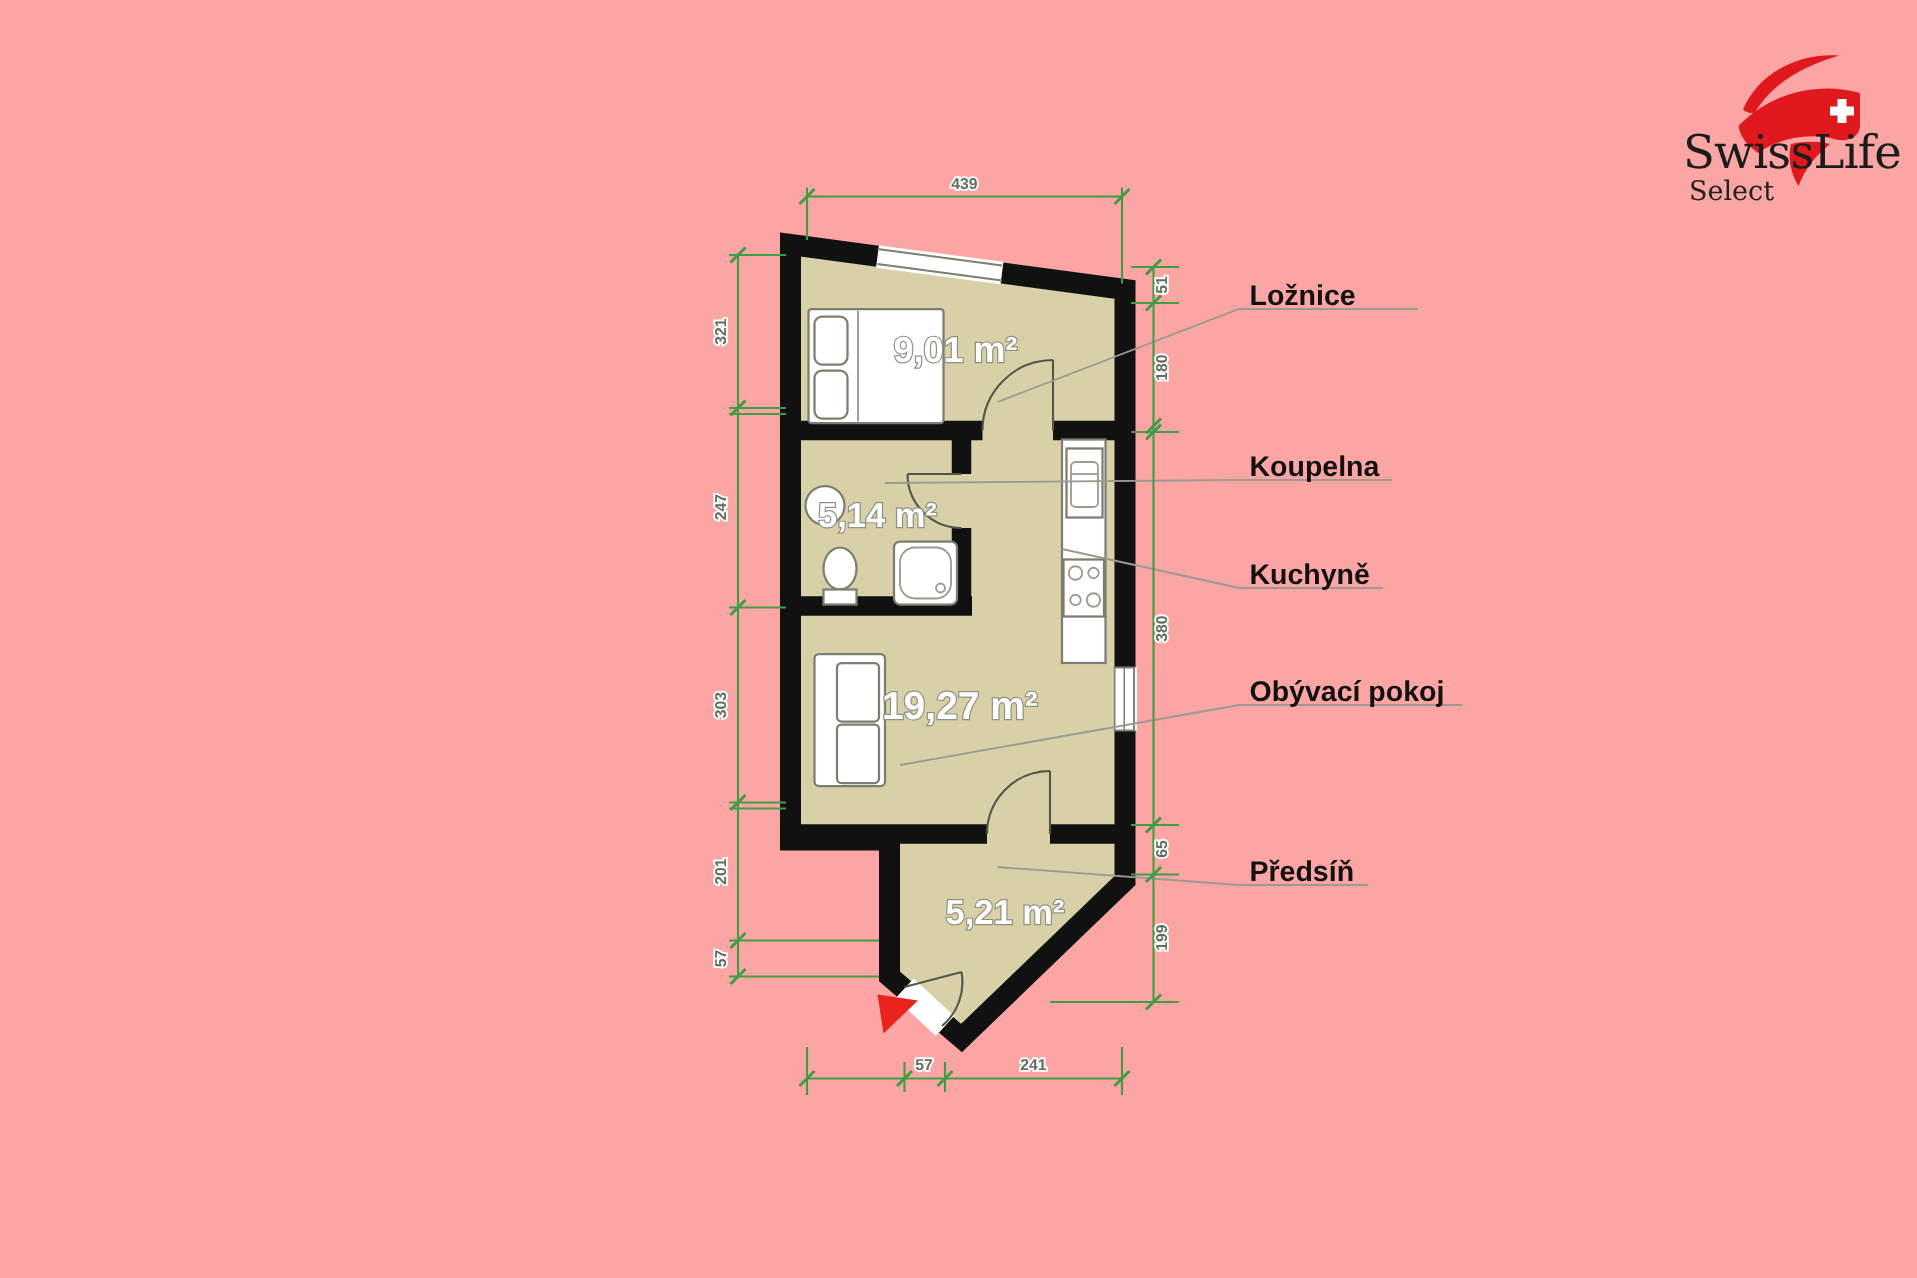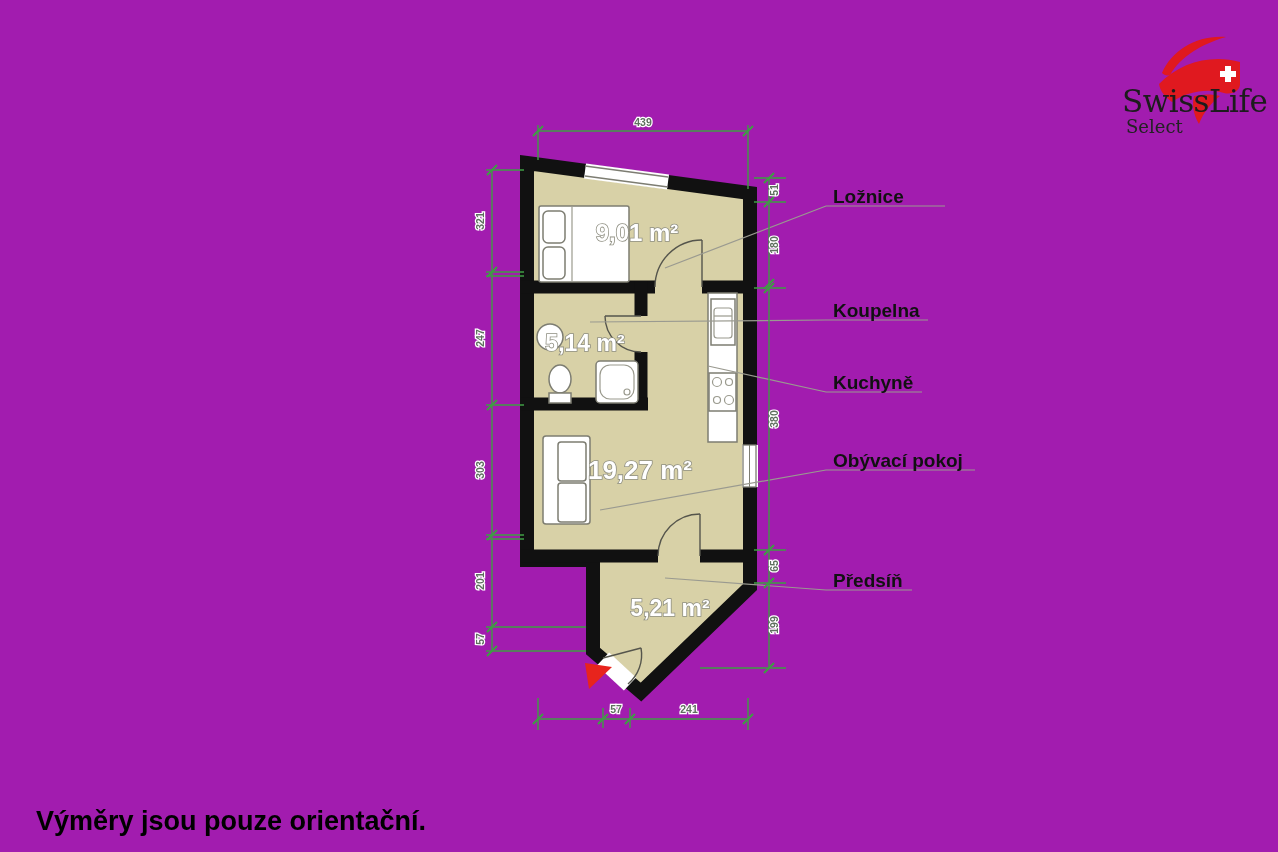--- a/index.html
+++ b/index.html
@@ -1,17 +1,17 @@
 <!DOCTYPE html>
 <html><head>
 <meta charset="utf-8">
 <style>
   html,body{margin:0;padding:0;background:#fff;}
   #stage{
-    position:relative;width:1278px;height:852px;background:#a21caf;
+    position:relative;width:1278px;height:852px;background:#fca5a5;
     font-family:"Liberation Sans", sans-serif;overflow:hidden;
   }
   svg text{user-select:none;}
   .room-name{font-family:"Liberation Sans",sans-serif;font-size:19px;font-weight:bold;fill:#111;}
   .area-label{font-family:"Liberation Sans",sans-serif;font-weight:bold;fill:#ffffff;
     paint-order:stroke;stroke:#8f8f82;stroke-width:1.6px;}
   .dim-label{font-family:"Liberation Sans",sans-serif;font-size:10.5px;font-weight:bold;fill:#5f6f5f;
     paint-order:stroke;stroke:#ffffff;stroke-width:2.4px;}
   .dim{stroke:#3f9d44;stroke-width:1.4;fill:none;}
   .dim-tick{stroke:#3f9d44;stroke-width:2;fill:none;}
@@ -180,15 +180,14 @@
           <rect x="1225" y="66" width="6" height="16"></rect>
           <rect x="1220" y="71" width="16" height="6"></rect>
         </g>
       </g>
       <text x="1122" y="112" class="brand-word">SwissLife</text>
       <text x="1126" y="133" class="brand-sub">Select</text>
     </g>
   </svg>
 
   
-  <div class="disclaimer">Výměry jsou pouze orientační.</div>
 
 </div>
 
 </body></html>

